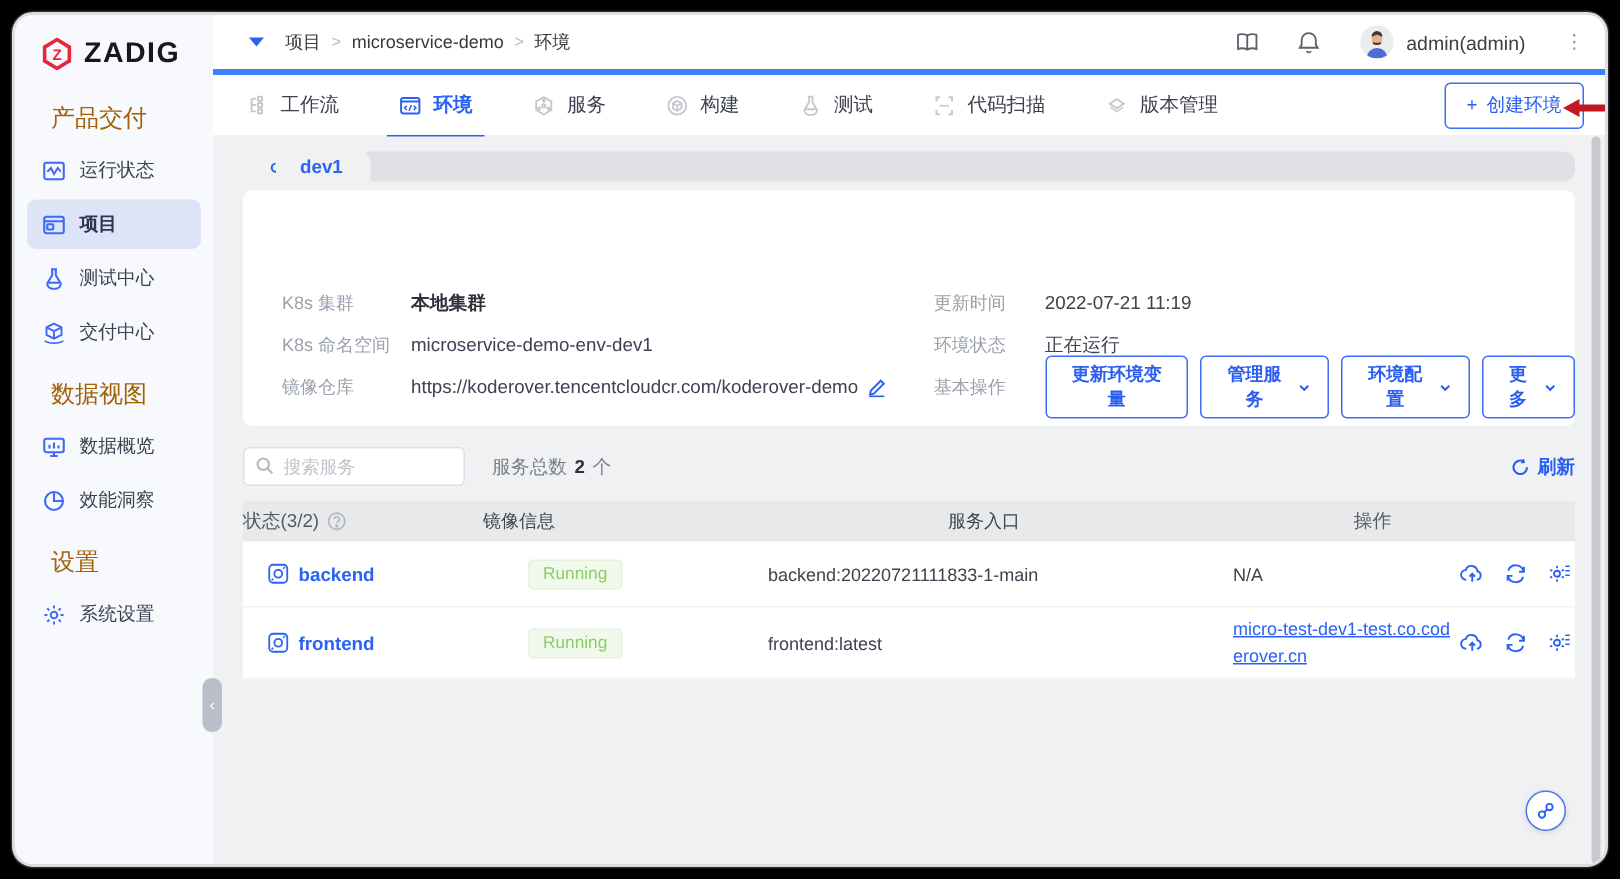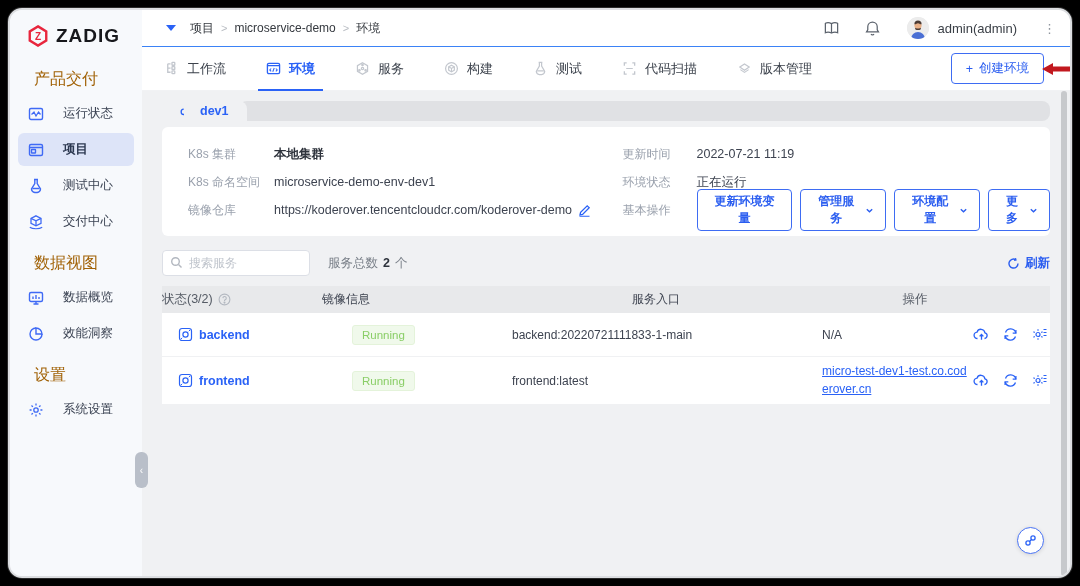--- a/index.html
+++ b/index.html
@@ -6,42 +6,42 @@
   html,body { width:1080px; height:586px; background:#000; font-family:"Liberation Sans","DejaVu Sans",sans-serif; overflow:hidden; }
   .window { position:absolute; left:8px; top:8px; width:1064px; height:570px; background:#f1f2f4;
             border-radius:14px; overflow:hidden; border:2px solid #dcdee1; box-shadow:0 0 0 1px #2a2a2a; }
 
   
   .sidebar { position:absolute; left:0; top:0; bottom:0; width:132px; background:#f7f9fc; z-index:5; }
   .logo { display:flex; align-items:center; gap:7px; padding:15px 0 10px 17px; }
   .logo-mark { width:22px; height:22px; color:#e8263d; }
   .logo-text { font-size:19px; font-weight:800; letter-spacing:1px; color:#17181c; }
   .side-section { font-size:16px; color:#a16207; padding:12px 0 4px 24px; }
-  .side-item { display:flex; align-items:center; gap:19px; margin:3px 8px; padding:8px 0 8px 10px;
+  .side-item { display:flex; align-items:center; gap:9px; margin:3px 8px; padding:8px 0 8px 10px;
                border-radius:6px; font-size:12.5px; color:#3a4252; cursor:pointer; }
   .side-item .icn { width:16px; height:16px; color:#3f6af5; flex:0 0 16px; }
   .side-item.active { background:#dde4f8; color:#2b3750; font-weight:700; }
   .collapse-handle { position:absolute; right:-6px; top:442px; width:13px; height:36px; background:#b9bfc9;
                      border-radius:6px; color:#fff; font-size:10px; display:flex; align-items:center; justify-content:center; }
 
   
   .main { position:absolute; left:132px; right:0; top:0; bottom:0; }
   .crumb-bar { height:36px; background:#fff; display:flex; align-items:center; padding:0 14px; }
   .crumb-caret { width:0; height:0; border-left:5px solid transparent; border-right:5px solid transparent;
                  border-top:6px solid #2a62f6; margin:0 14px 0 10px; }
   .crumb { font-size:12px; color:#35393f; }
   .crumb-sep { font-size:11px; color:#b8bcc2; margin:0 7px; }
   .crumb-spacer { flex:1; }
   .top-ic { width:17px; height:17px; color:#5c636d; margin-left:24px; }
   .avatar { width:22px; height:22px; border-radius:50%; background:#e9e9ea; margin-left:26px; overflow:hidden; }
   .user-name { font-size:13px; color:#3a3f46; margin-left:9px; }
   .kebab { color:#8f959d; font-size:13px; margin-left:26px; letter-spacing:0; }
 
-  .tab-bar { height:44px; background:#fff; border-top:1px solid #3b82f6; display:flex; align-items:center;
-             padding:0 26px 0 22px; position:relative; }
+  .tab-bar { height:44px; background:#fff; border-top:4px solid #3b82f6; display:flex; align-items:center;
+             padding:0 14px 0 22px; position:relative; }
   .tab { display:flex; align-items:center; gap:8px; font-size:13px; color:#3c424c; margin-right:40px;
          height:44px; position:relative; cursor:pointer; }
   .tab .icn { width:15px; height:15px; color:#c3c7ce; }
   .tab.active { color:#2a62f6; font-weight:600; }
   .tab.active .icn { color:#2a62f6; }
   .tab.active::after { content:""; position:absolute; left:-8px; right:-8px; bottom:0; height:2px; background:#2a62f6; }
   .tabbar-spacer { flex:1; }
   .create-btn { display:flex; align-items:center; gap:6px; border:1px solid #3e6cf3; color:#2a5df0; background:#fff;
                 font-size:12.5px; padding:6px 14px; border-radius:4px; cursor:pointer; }
   .red-arrow { position:absolute; right:-6px; top:15px; width:34px; height:14px; color:#c2181f; }
@@ -50,21 +50,21 @@
   .scroll-strip { position:absolute; right:3px; top:0; bottom:0; width:6px; background:#c7c9cc; border-radius:3px; }
 
   .env-tabs { display:flex; height:20px; }
   .env-tab { display:flex; align-items:center; gap:6px; background:#f0f1f3; padding:0 18px;
              border-radius:8px 8px 0 0; font-size:12.5px; font-weight:700; color:#2a62f6;
              position:relative; z-index:2; }
   .env-tab .icn { width:14px; height:14px; }
   .env-tabs-rest { flex:1; background:#e0e1e4; border-radius:8px; margin-left:-8px; }
 
   .info-card { background:#fff; border-radius:6px; margin-top:6px; padding:13px 0 12px 0; position:relative; }
-  .info-grid { display:flex; }
+  .info-grid { display:flex;margin-top:48px; }
   .info-col { display:flex; flex-direction:column; }
   .info-col.left { width:435px; }
   .info-row { display:flex; align-items:center; height:28px; }
   .info-label { width:112px; padding-left:26px; font-size:12px; color:#9aa1ad; flex:0 0 112px; }
   .info-col.right .info-label { width:100px; flex:0 0 100px; padding-left:0;text-align:center; }
   .info-value { font-size:12.5px; color:#3d4350; display:flex; align-items:center; gap:6px; }
   .info-value.bold { font-weight:700; color:#2e333c; }
   .edit-ic { width:13px; height:13px; color:#2a62f6; cursor:pointer; }
   .ops-btns { display:flex; gap:8px; }
   .op-btn { display:flex; align-items:center; gap:5px; border:1px solid #3e6cf3; color:#2a5df0; background:#fff;

